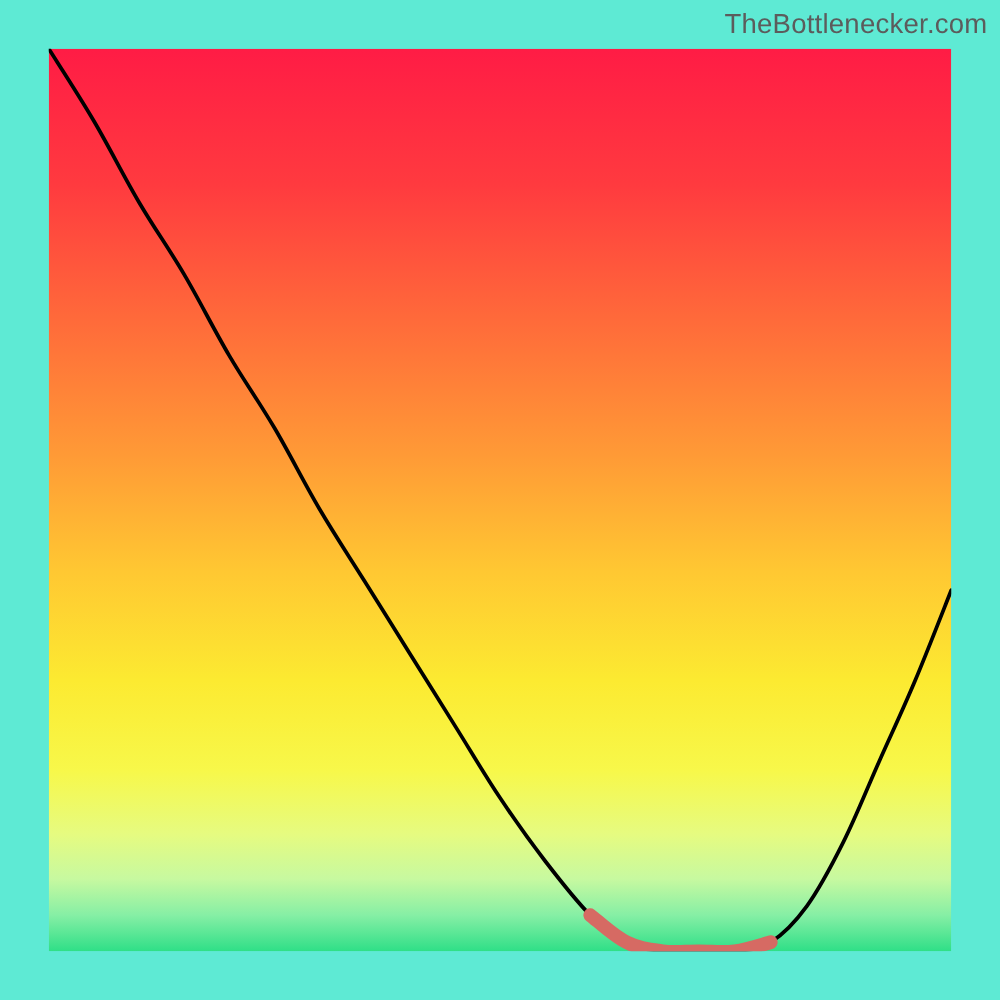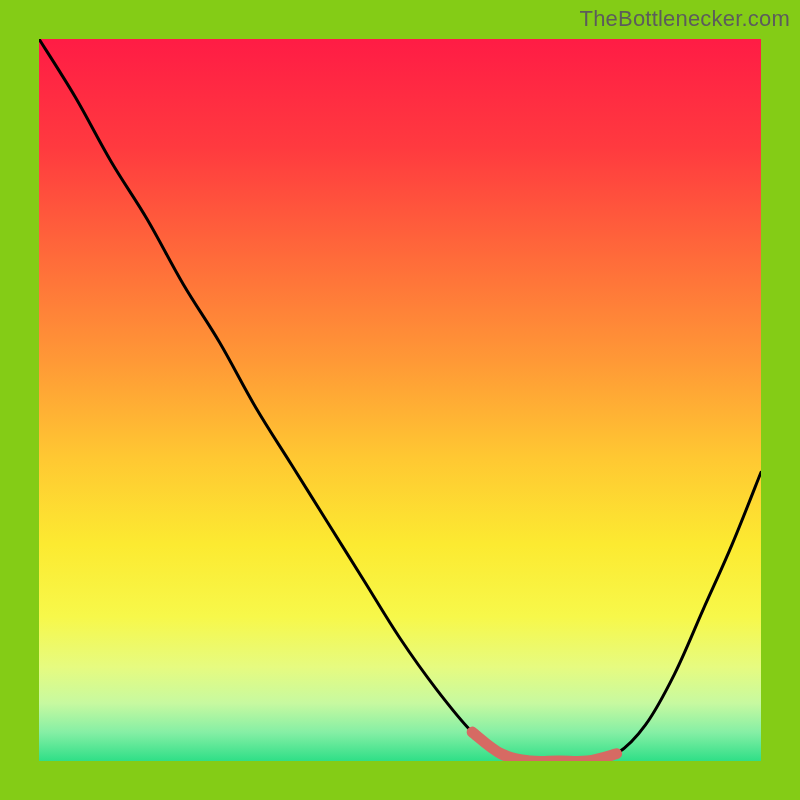--- a/index.html
+++ b/index.html
@@ -1,21 +1,21 @@
 <!DOCTYPE html>
 <html><head>
 <meta charset="utf-8">
 <style>
   * { margin: 0; padding: 0; box-sizing: border-box; }
   html, body { width: 800px; height: 800px; overflow: hidden; background: #000; }
   .container {
     position: relative;
     width: 800px;
     height: 800px;
-    background: #84cc16;
+    background: #5eead4;
   }
   .watermark {
     position: absolute;
     top: 6px;
     right: 10px;
     font-family: Arial, Helvetica, sans-serif;
     font-size: 22px;
     color: #5c5c5c;
     font-weight: 500;
     letter-spacing: 0.2px;

